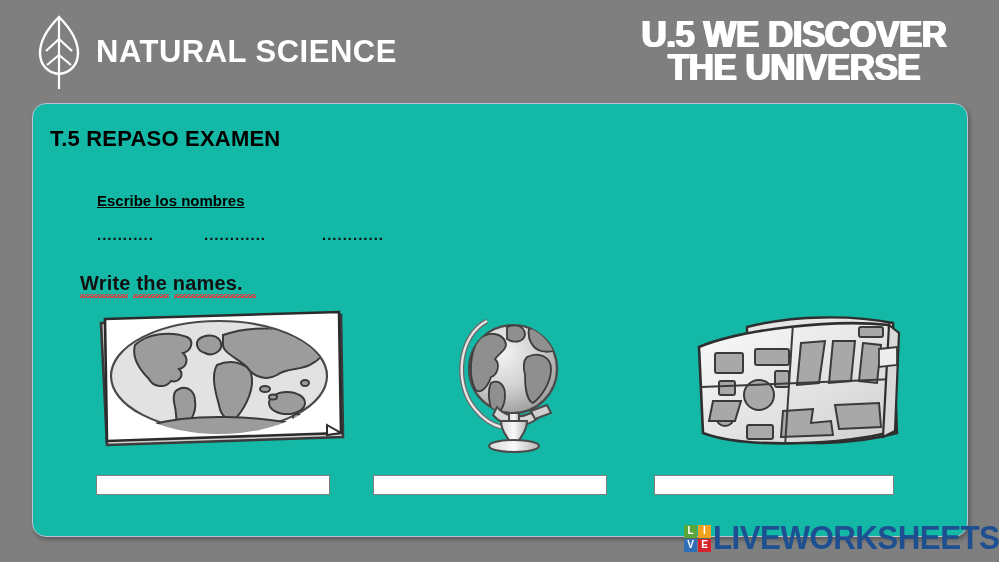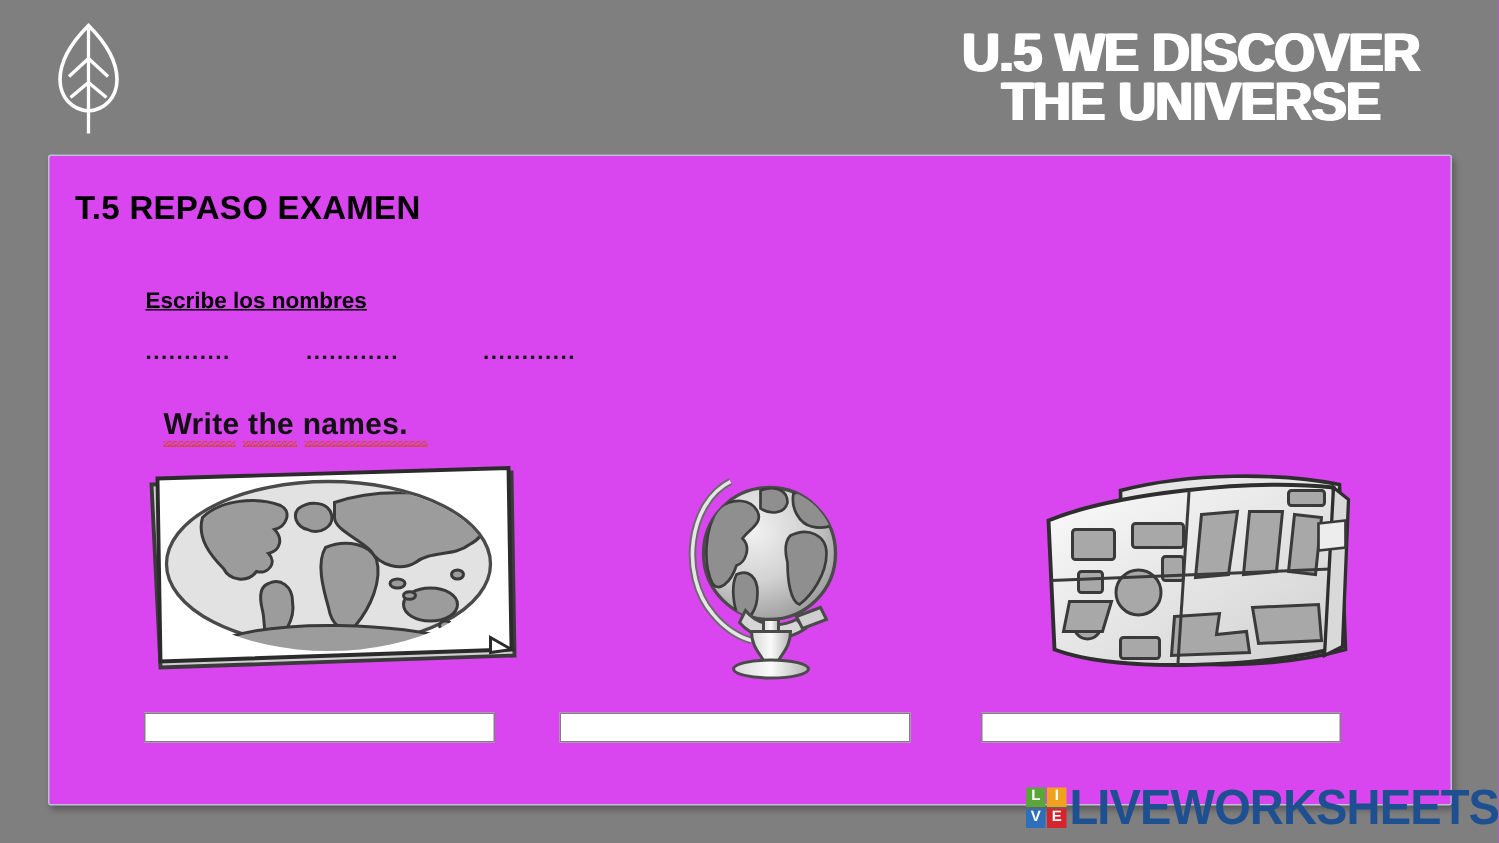--- a/index.html
+++ b/index.html
@@ -50,23 +50,23 @@
     text-shadow: 1px 0 0 #fff, -1px 0 0 #fff;
   }
   #unit-title .line { display: block; white-space: nowrap; }
   #unit-title .line2 { font-size: 36px; }
 
   
   #worksheet-card {
     position: absolute;
     left: 32px; top: 103px;
     width: 936px; height: 434px;
-    background: #d946ef;
+    background: #14b8a6;
     border: 1px solid #b9c2d6;
-    border-radius: 2px;
+    border-radius: 14px;
     box-shadow: 2px 3px 4px rgba(0,0,0,0.28);
   }
   #worksheet-inner {
     position: absolute;
     left: 0; top: 0; right: 0; bottom: 0;
     overflow: hidden;
     border-radius: 14px;
   }
 
   #exam-title {
@@ -101,21 +101,21 @@
     letter-spacing: 1px;
     color: #111;
     line-height: 1;
   }
   .dots.d1 { left: 0px; }
   .dots.d2 { left: 107px; }
   .dots.d3 { left: 225px; }
 
   #instruction-en-wrap {
     position: absolute;
-    left: 76px; top: 168px;
+    left: 47px; top: 168px;
   }
   #instruction-en {
     font-size: 20px;
     font-weight: bold;
     color: #111;
     letter-spacing: 0.2px;
     display: inline-block;
     position: relative;
   }
   .wavy {
@@ -215,20 +215,21 @@
 
   <div id="brand">
     <svg id="leaf-icon" viewBox="0 0 46 78">
       <path d="M23 4 C9 18 4 30 4 40 C4 52 12 60 23 61 C34 60 42 52 42 40 C42 30 37 18 23 4 Z" fill="none" stroke="#ffffff" stroke-width="2.4"></path>
       <line x1="23" y1="6" x2="23" y2="76" stroke="#ffffff" stroke-width="2.2"></line>
       <line x1="23" y1="26" x2="10" y2="38" stroke="#ffffff" stroke-width="2.2"></line>
       <line x1="23" y1="26" x2="36" y2="38" stroke="#ffffff" stroke-width="2.2"></line>
       <line x1="23" y1="42" x2="11" y2="52" stroke="#ffffff" stroke-width="2.2"></line>
       <line x1="23" y1="42" x2="35" y2="52" stroke="#ffffff" stroke-width="2.2"></line>
     </svg>
+    <div id="brand-name">NATURAL SCIENCE</div>
   </div>
 
   <div id="unit-title">
     <span class="line line1">U.5 WE DISCOVER</span>
     <span class="line line2">THE UNIVERSE</span>
   </div>
 
 </div>
 
 <div id="worksheet-card">

